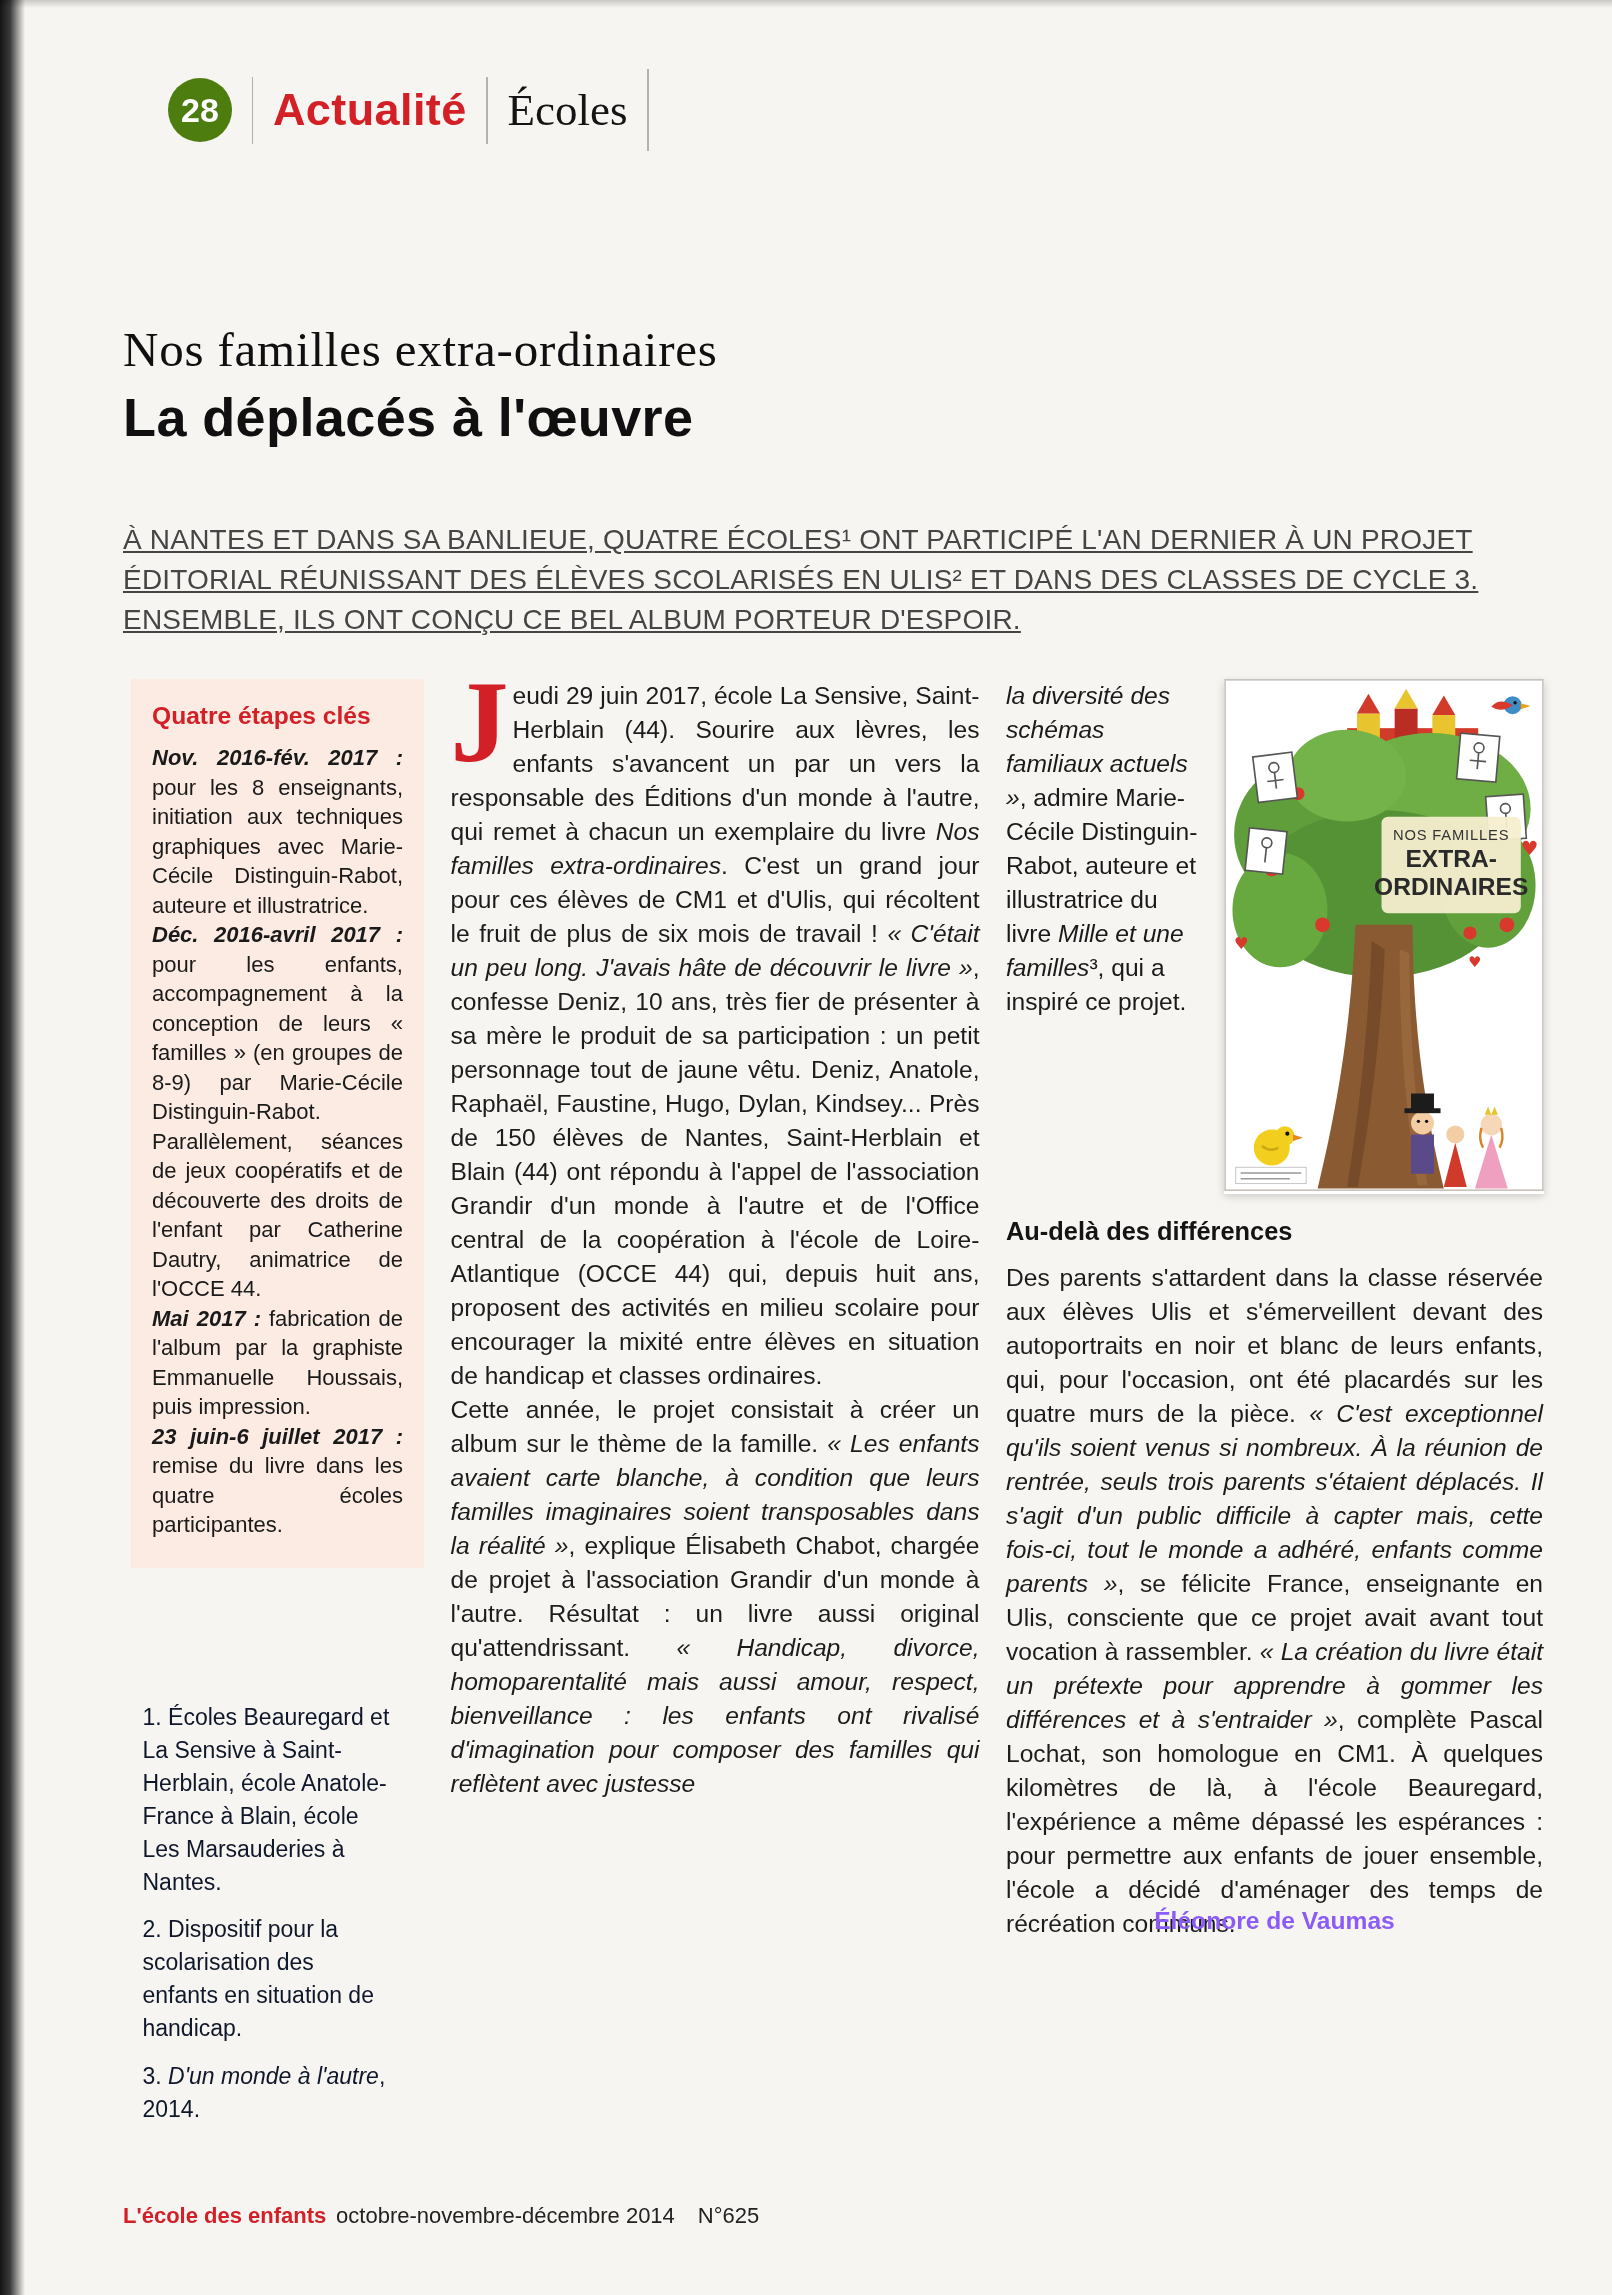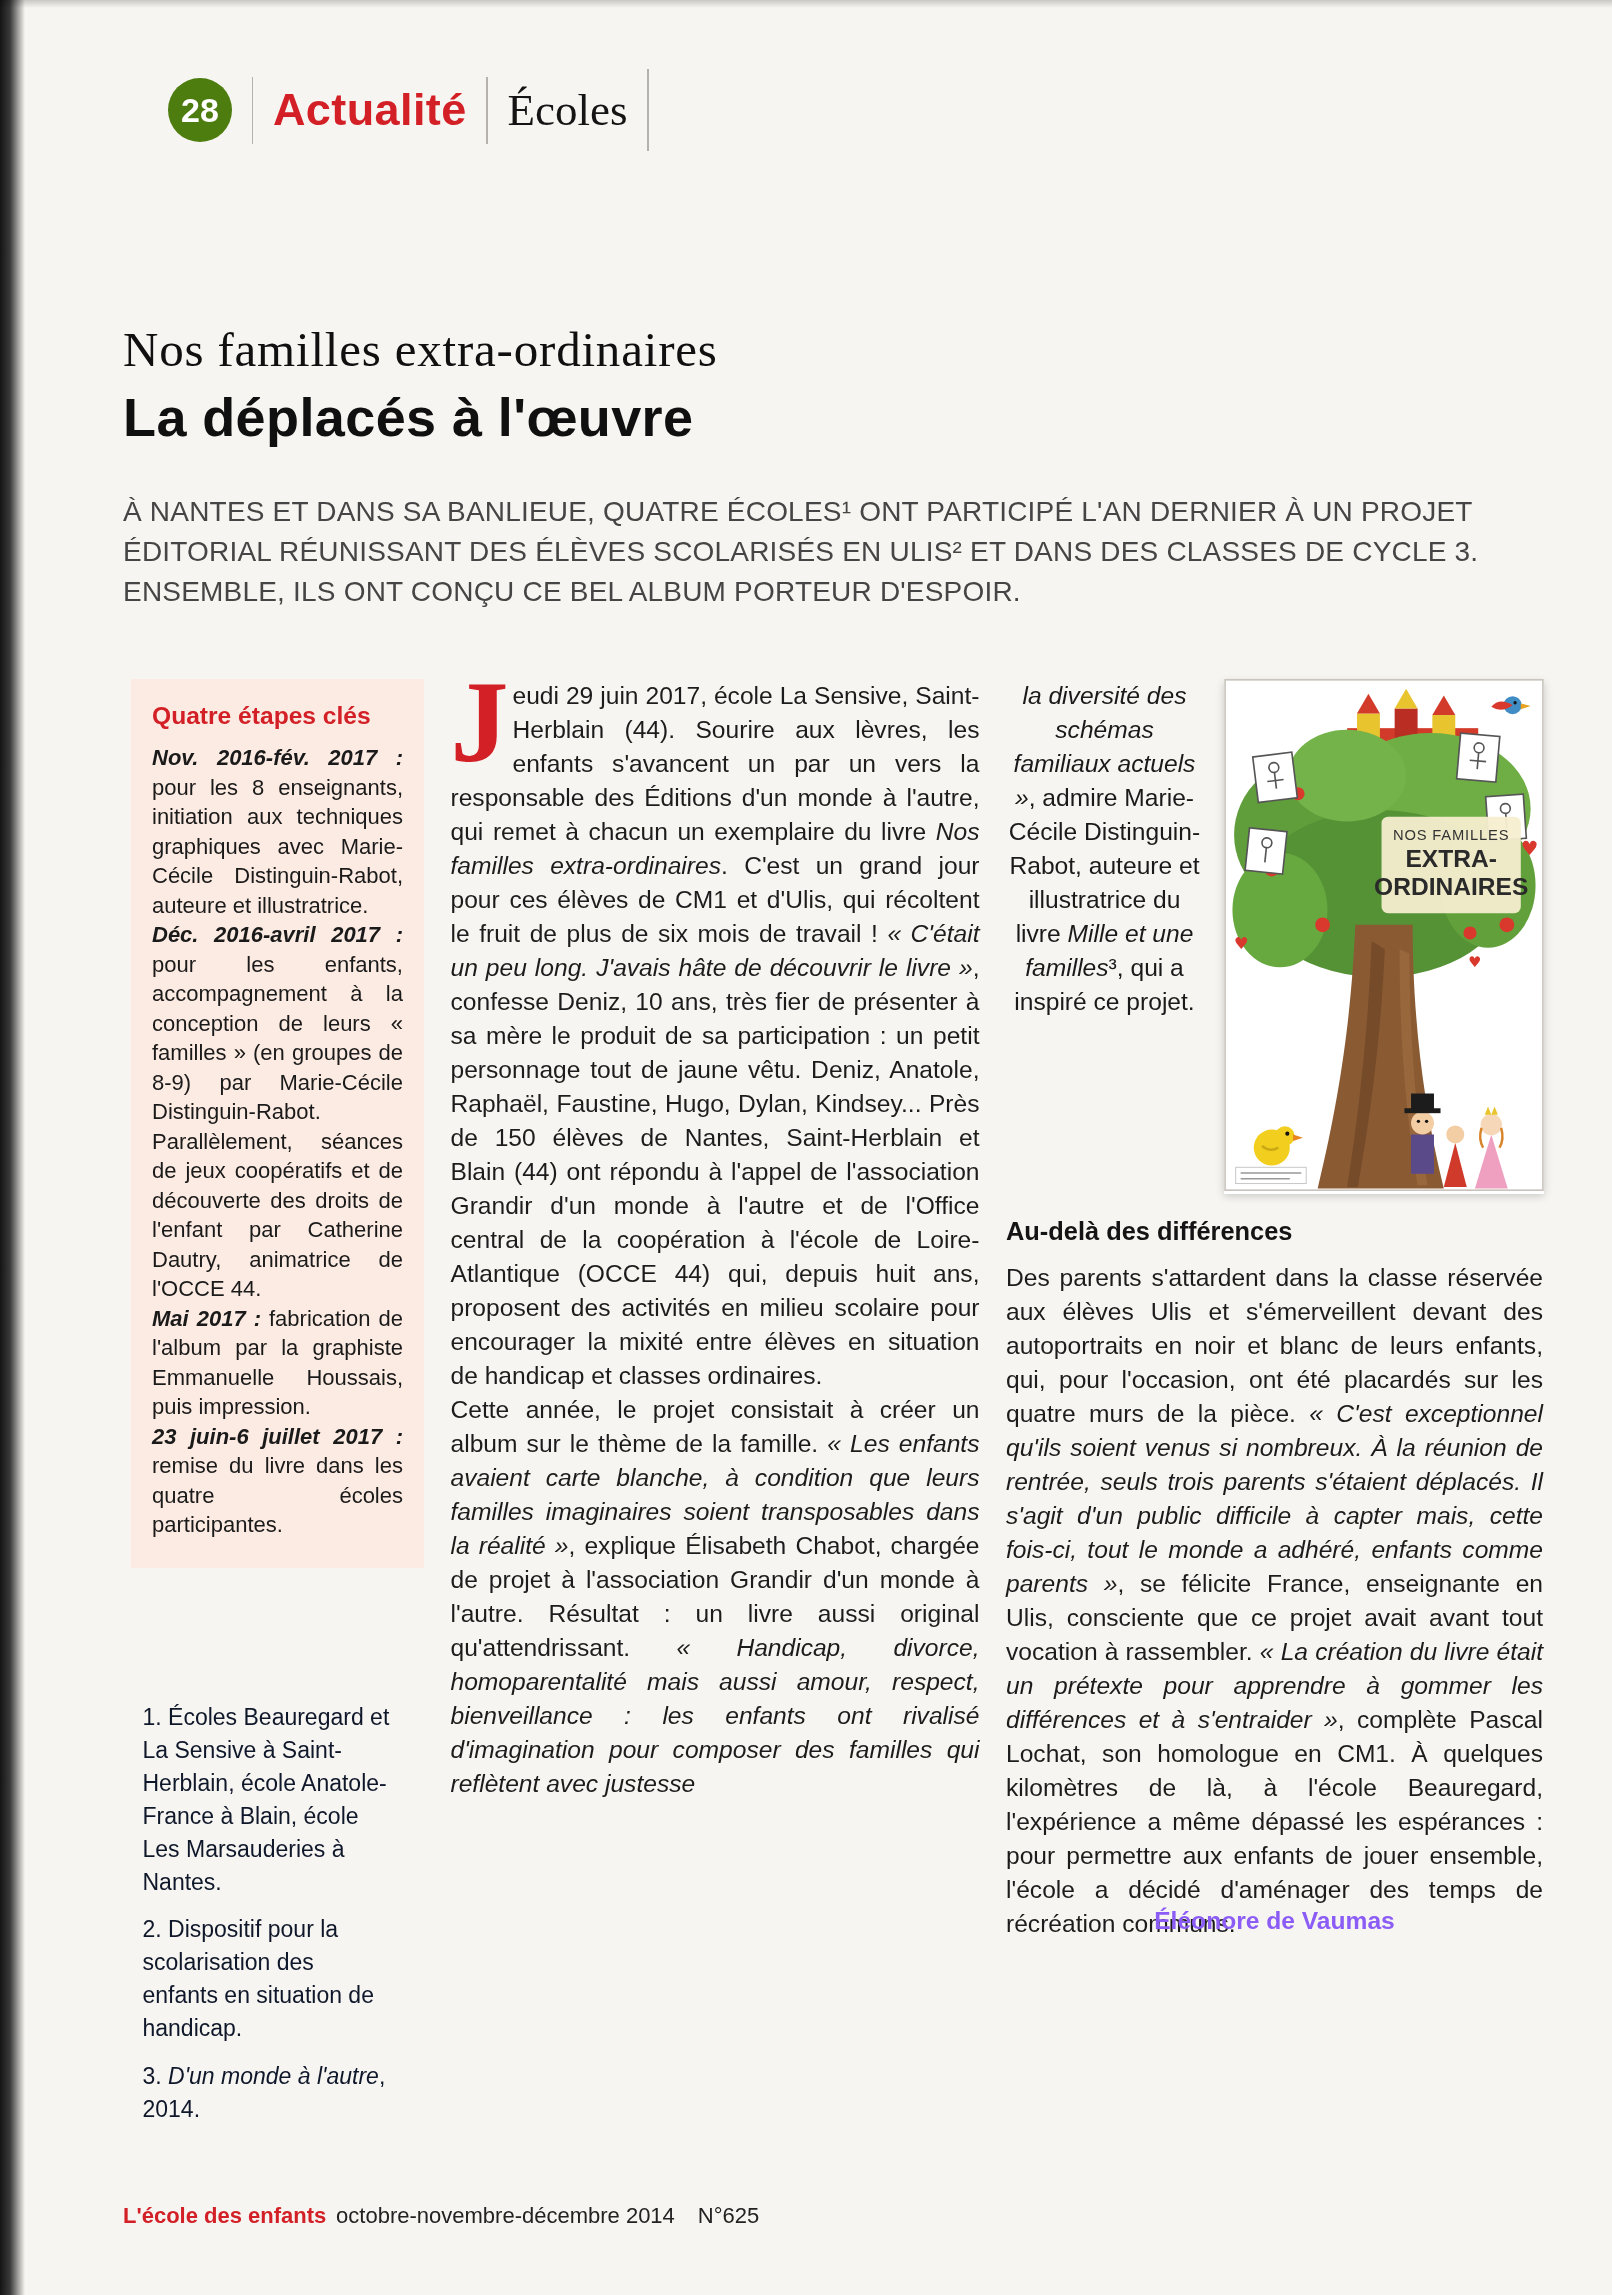--- a/index.html
+++ b/index.html
@@ -29,22 +29,22 @@
   .vsep.tall { height:82px; }
   .section-label { color:#d32027; font-weight:700; font-size:45px; letter-spacing:0.4px; }
   .rubric-label { font-family:"Liberation Serif", serif; font-size:45px; color:#141414; }
 
   
   .title-block { position:absolute; left:123px; top:321px; }
   .kicker { font-family:"Liberation Serif", serif; font-weight:400; font-size:49px; color:#101010; letter-spacing:0.8px; }
   .main-title { font-size:54px; font-weight:700; color:#101010; margin-top:8.2px; letter-spacing:0.4px; }
 
   .standfirst {
-    position:absolute; left:123px; top:492px; width:1393px;
-    font-size:28px; line-height:40px; color:#454545; letter-spacing:0.2px;
+    position:absolute; left:123px; top:520px; width:1393px;
+    font-size:28px; line-height:40px; color:#454545; letter-spacing:0.2px;text-decoration:underline;
   }
 
   
   .columns {
     position:absolute; left:131px; top:679px; width:1412px;
     display:flex; justify-content:space-between; align-items:flex-start;
   }
   .col-left  { width:293px; flex:none; }
   .col-mid   { width:529px; flex:none; }
   .col-right { width:537px; flex:none; }
@@ -67,21 +67,21 @@
 
   
   .dropcap {
     float:left; width:62px; height:100px; padding-right:9.8px;
     font-family:"Liberation Serif", serif; font-weight:700;
     font-size:116px; line-height:87px; color:#d32027;
   }
 
   
   .right-top { display:flex; gap:21px; }
-  .para-narrow { width:197px; flex:none; text-align:center; font-size:24.6px; line-height:34px; }
+  .para-narrow { width:197px; flex:none; text-align:left; font-size:24.6px; line-height:34px; }
   .book-cover { flex:none; width:320px; box-shadow:0 2.5px 8.2px rgba(0,0,0,0.18); background:#fff; }
   .subhead { font-size:25.4px; font-weight:700; color:#141414; margin:23px 0 14.8px 0; }
   .byline { text-align:center; font-weight:700; font-size:24.6px; margin-top:-34px; color:#8b5cf6; }
 
   
   .footer { position:absolute; left:123px; top:2203px; font-size:22px; color:#222; }
   .footer .mag { color:#d32027; font-weight:700; }
   .footer .issue { margin-left:9.8px; }
   .footer .num { margin-left:23px; }
 </style>

